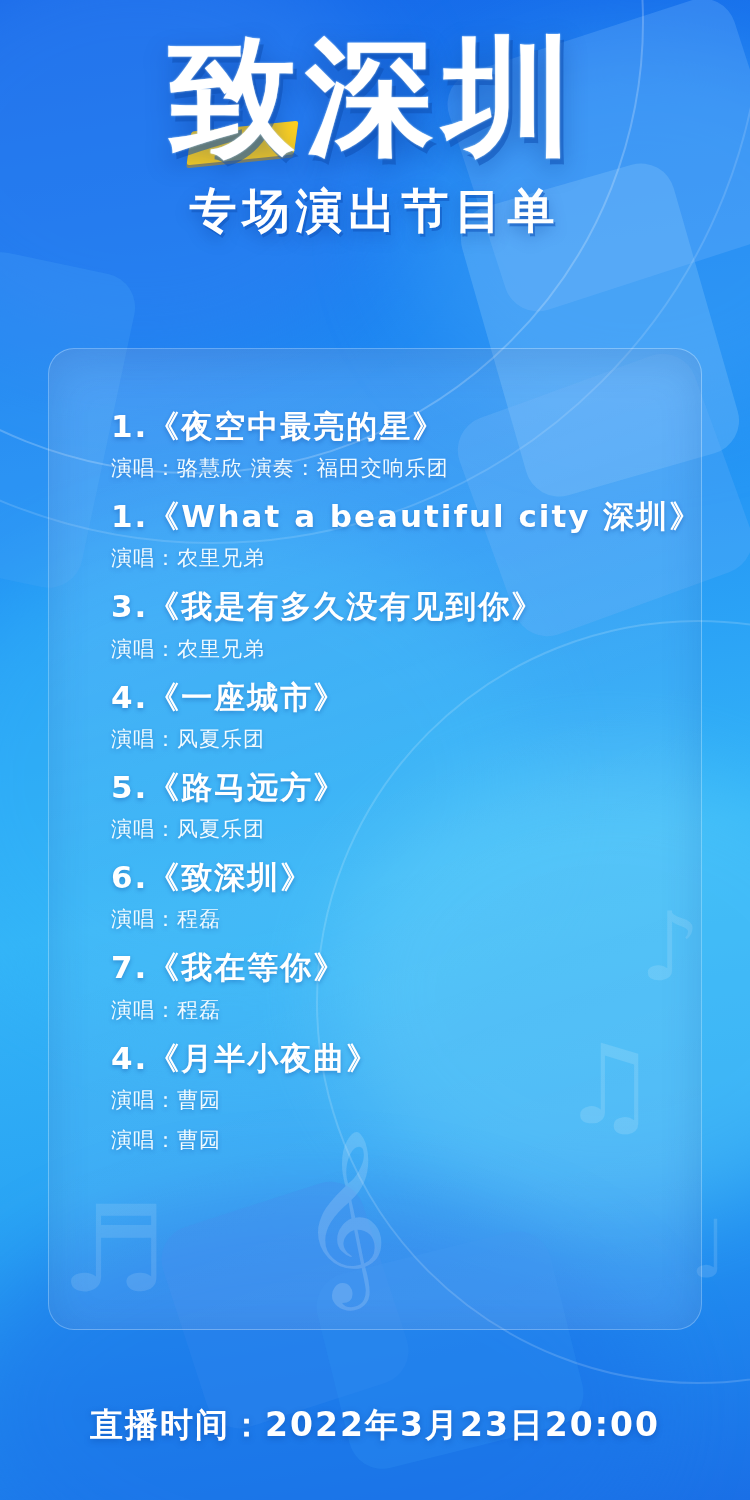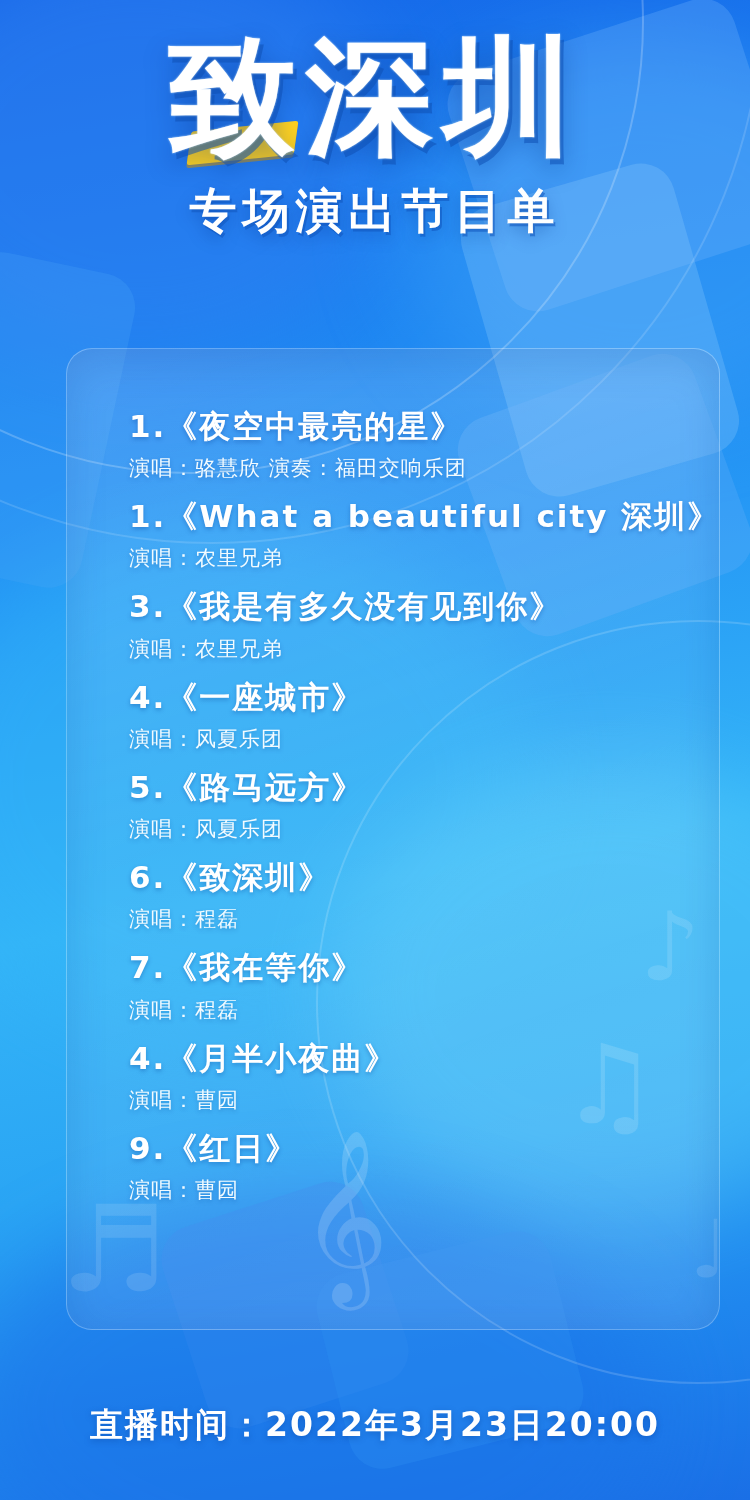--- a/index.html
+++ b/index.html
@@ -107,21 +107,21 @@
     font-weight: bold;
     font-size: 47px;
     letter-spacing: 6px;
     color: #ffffff;
     text-shadow: 2px 3px 0 rgba(17,86,190,.55), 0 6px 16px rgba(6,50,140,.35);
   }
 
   
   .list-card {
     position: absolute;
-    left: 66px;
+    left: 48px;
     top: 348px;
     width: 654px;
     height: 982px;
     border-radius: 26px;
     background: linear-gradient(160deg, rgba(255,255,255,.17), rgba(255,255,255,.07) 45%, rgba(255,255,255,.13));
     border: 1px solid rgba(255,255,255,.22);
     box-shadow: 0 10px 40px rgba(10,60,150,.18) inset;
     z-index: 5;
     box-sizing: border-box;
     padding: 52px 48px 0 62px;
@@ -234,21 +234,20 @@
     </div>
     <div class="item">
       <div class="song">7.《我在等你》</div>
       <div class="perf">演唱：程磊</div>
     </div>
     <div class="item">
       <div class="song">4.《月半小夜曲》</div>
       <div class="perf">演唱：曹园</div>
     </div>
     <div class="item">
-      <div class="song">9.《红日》</div>
       <div class="perf">演唱：曹园</div>
     </div>
 
   </div>
 
   <div class="footer">
     <span class="footer-text">直播时间：2022年3月23日20:00</span>
   </div>
 
 </div>

